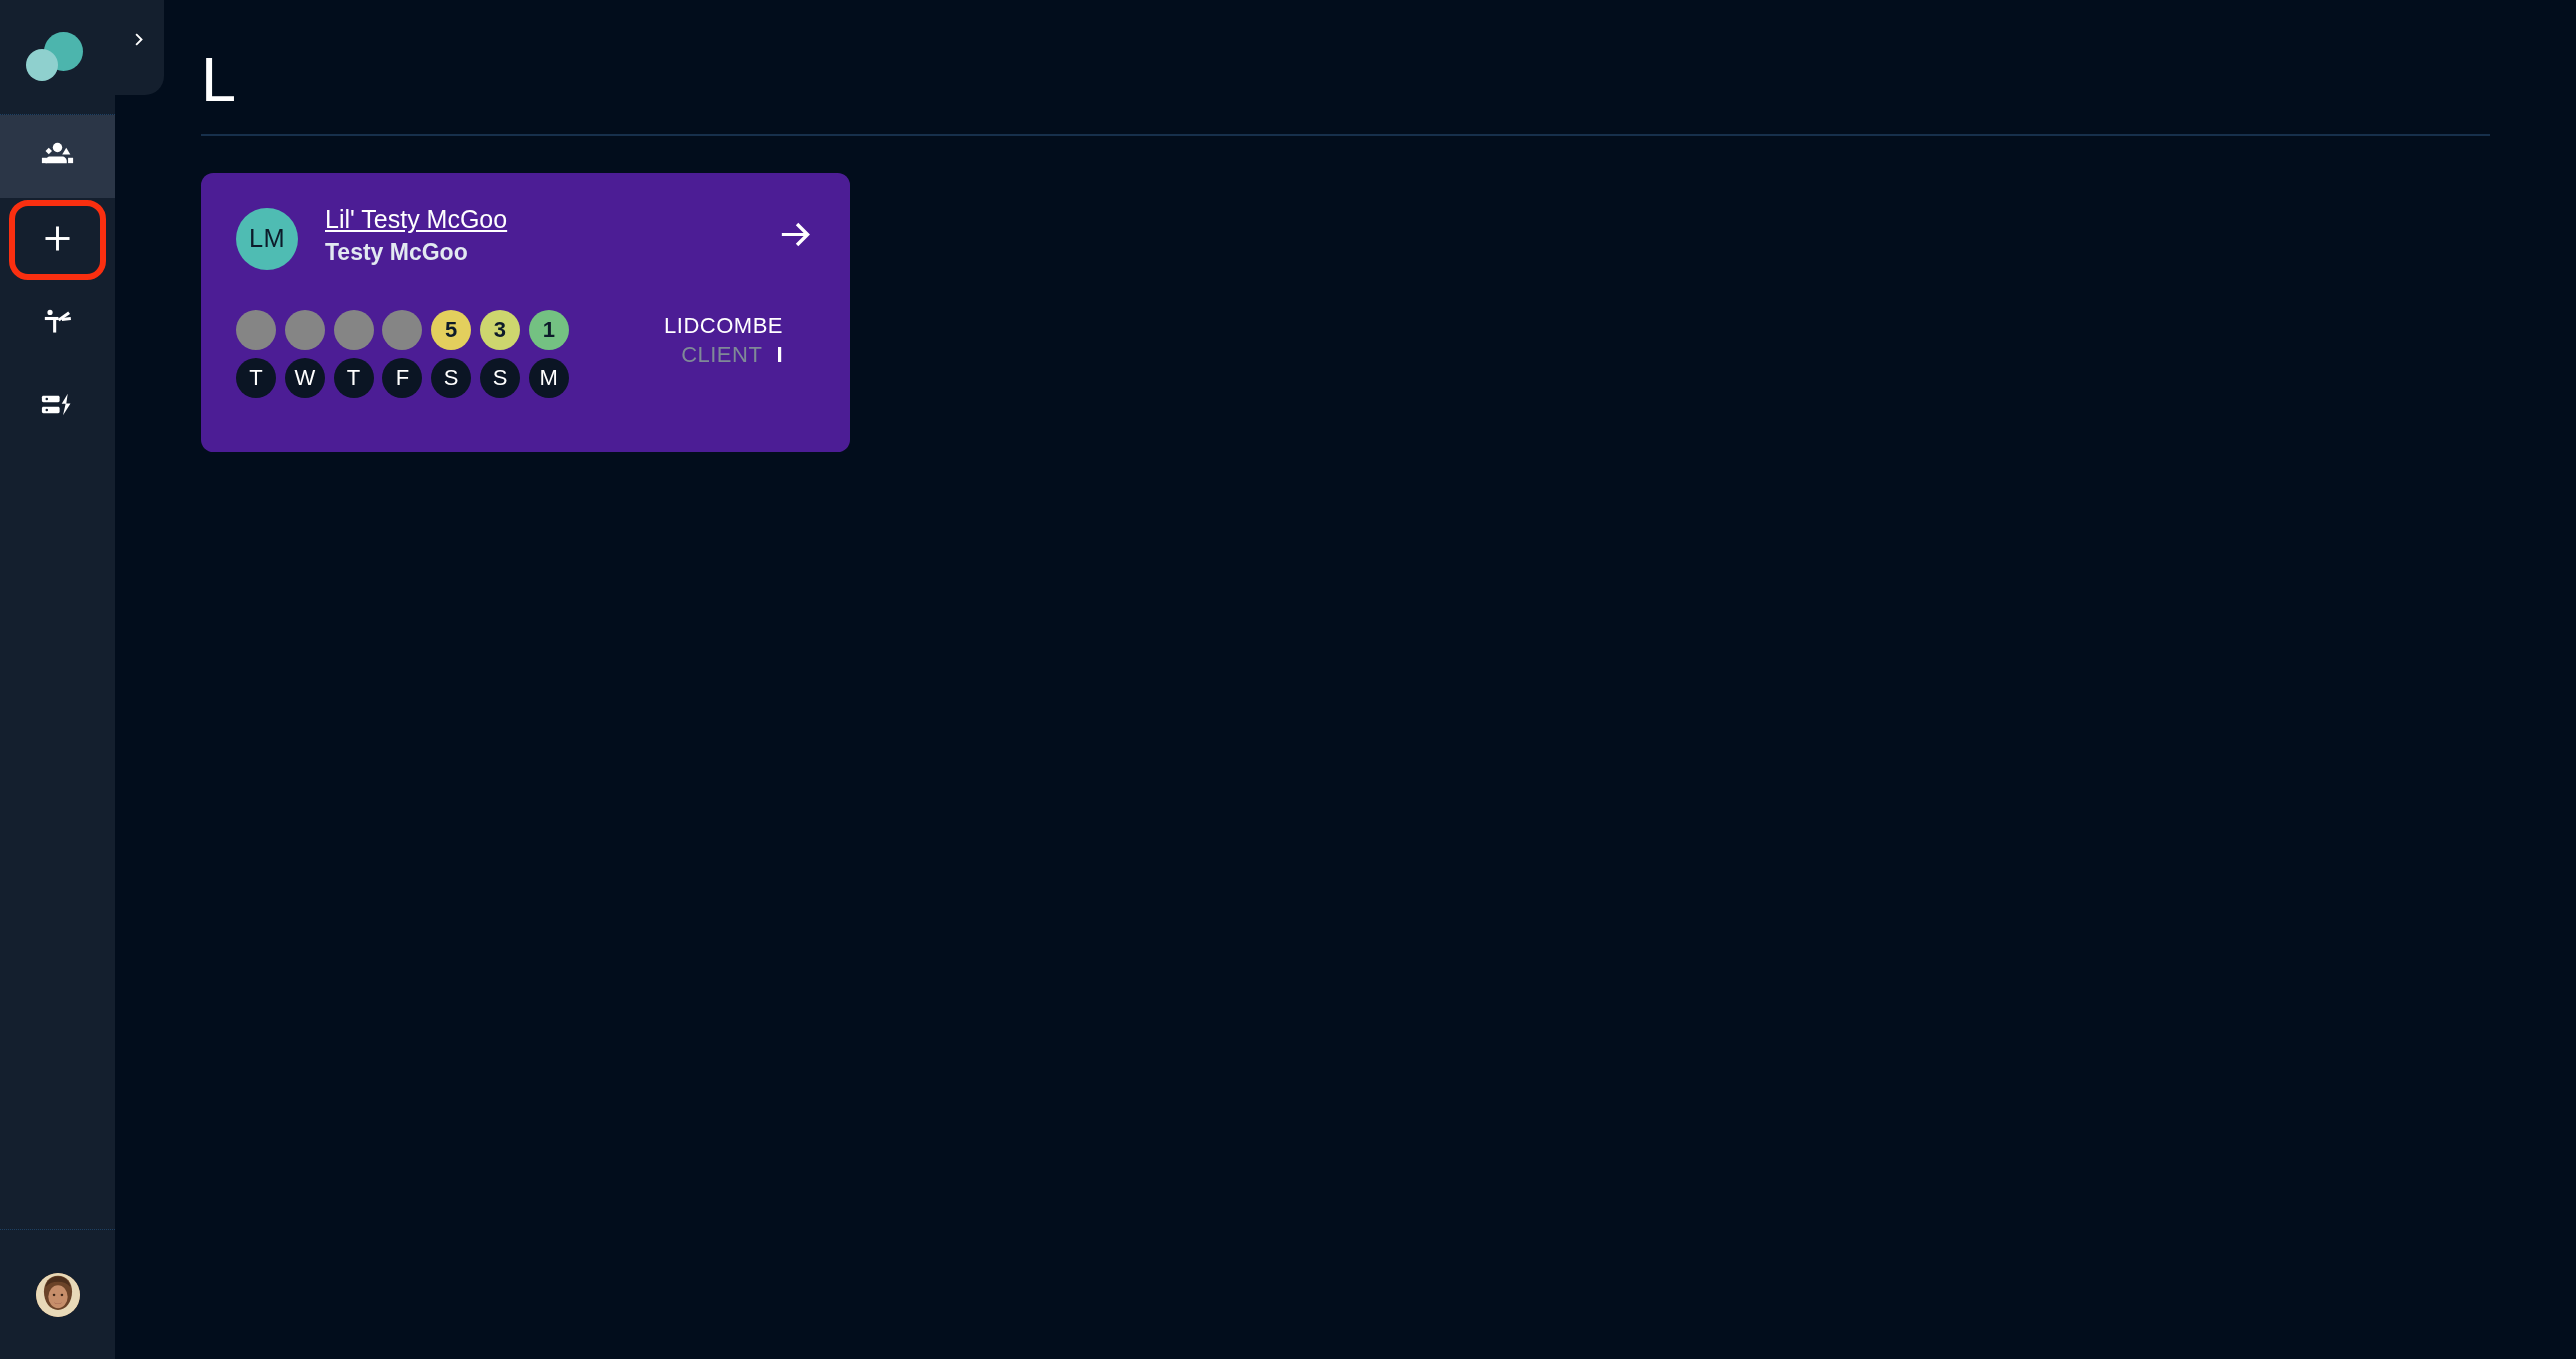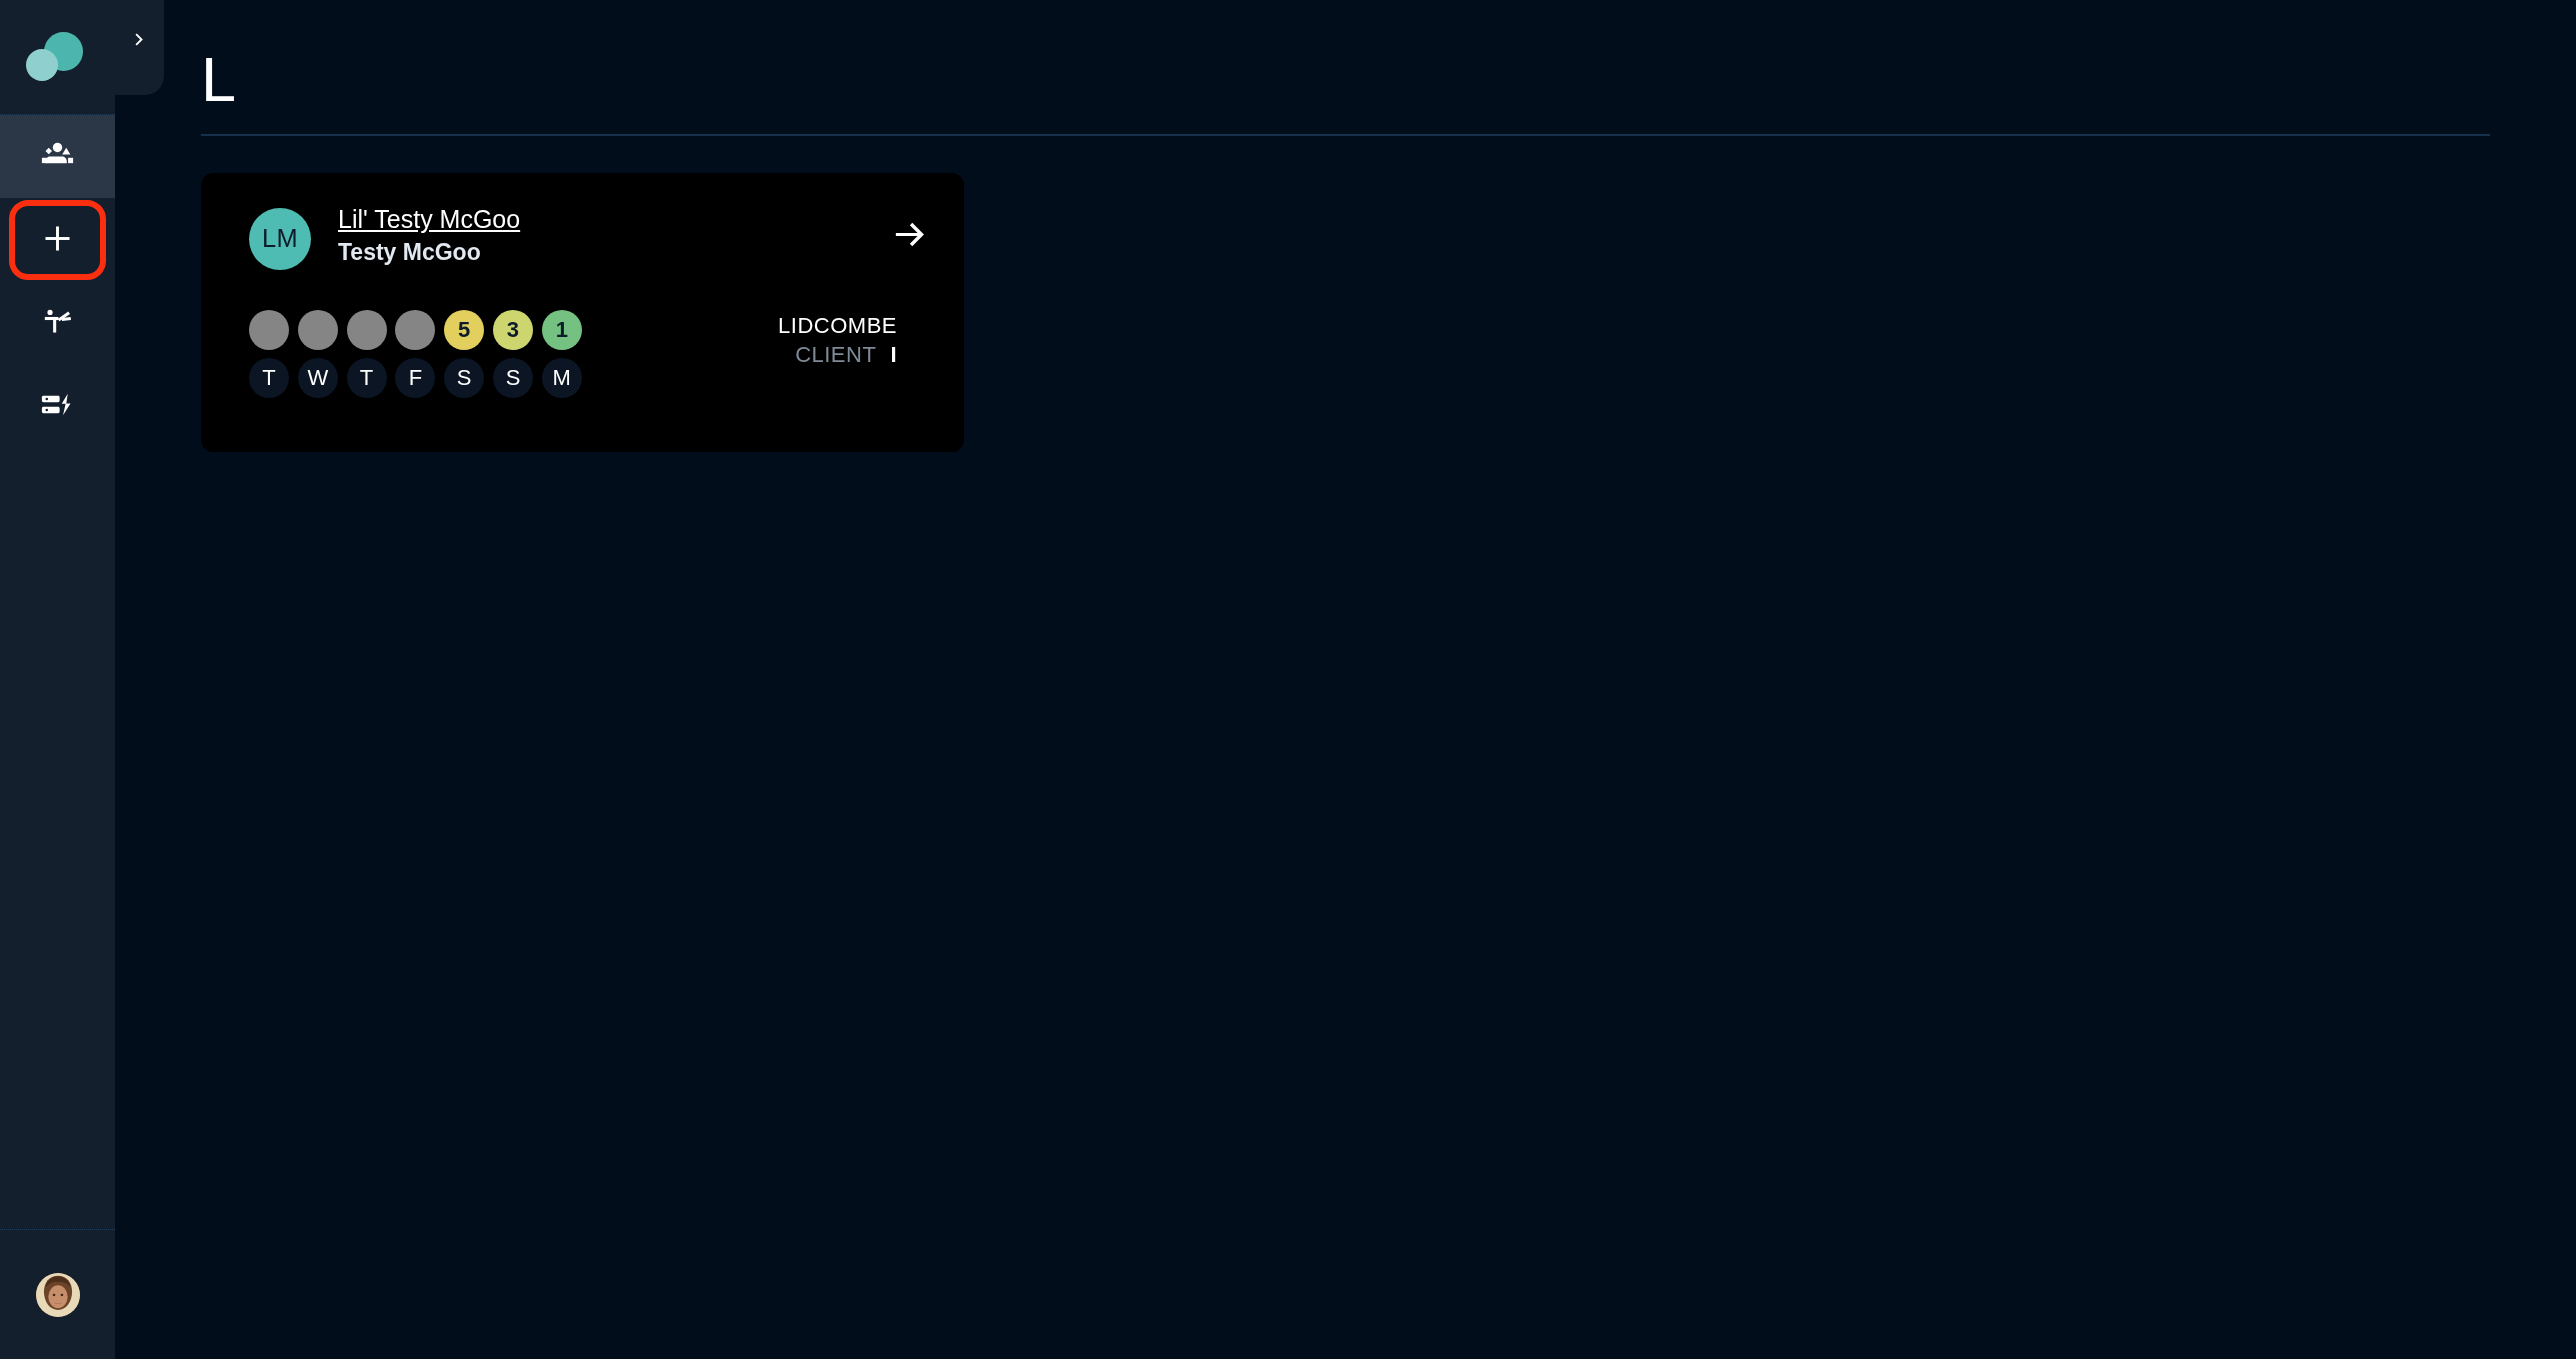--- a/index.html
+++ b/index.html
@@ -237,25 +237,25 @@
     height: 1.8px;
     background: #17304c;
     width: 2348px;
     max-width: 100%;
     margin-bottom: 37px;
   }
 
   .cards-row { display: flex; flex-wrap: wrap; gap: 32px; }
 
   .client-card {
-    width: 763px;
+    width: 649px;
     height: 279px;
-    background: #000000;
+    background: #4c1d95;
     border-radius: 12.3px;
-    padding: 33px 35px 0 48px;
+    padding: 33px 35px 0 35px;
     position: relative;
   }
 
   .card-head { display: flex; align-items: flex-start; }
 
   .client-avatar {
     width: 62px; height: 62px;
     border-radius: 50%;
     background: #4fbcb3;
     color: #0d1b2a;

